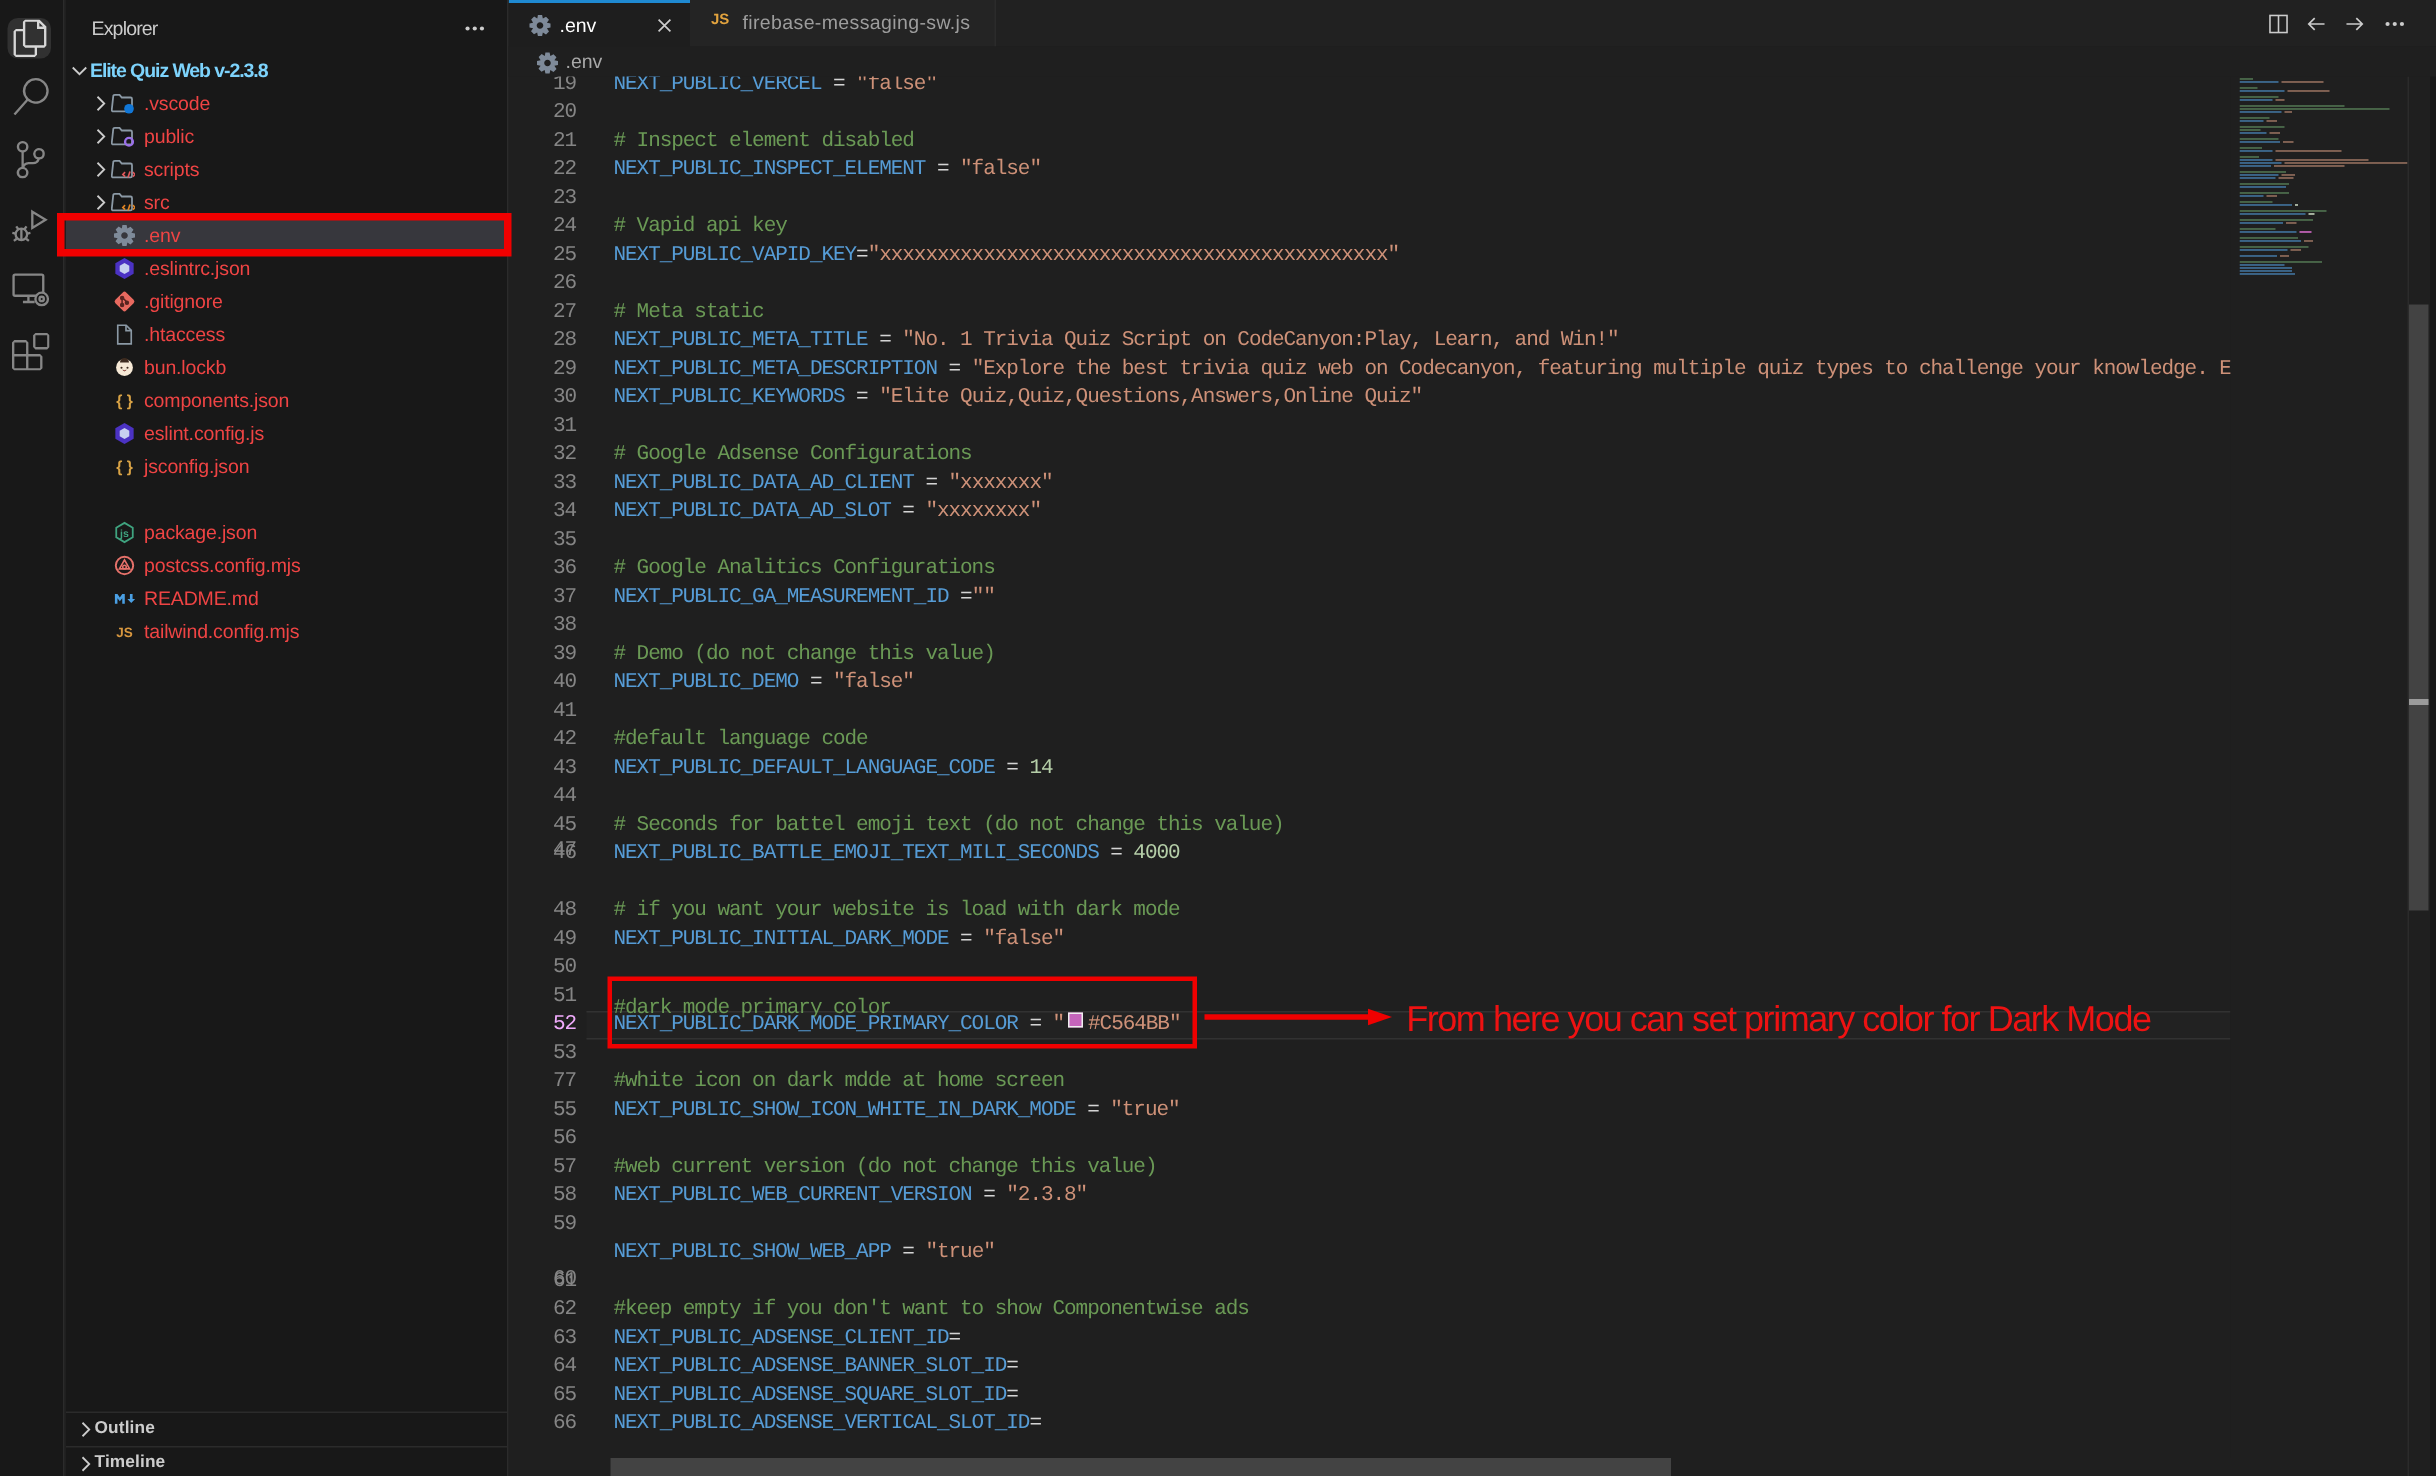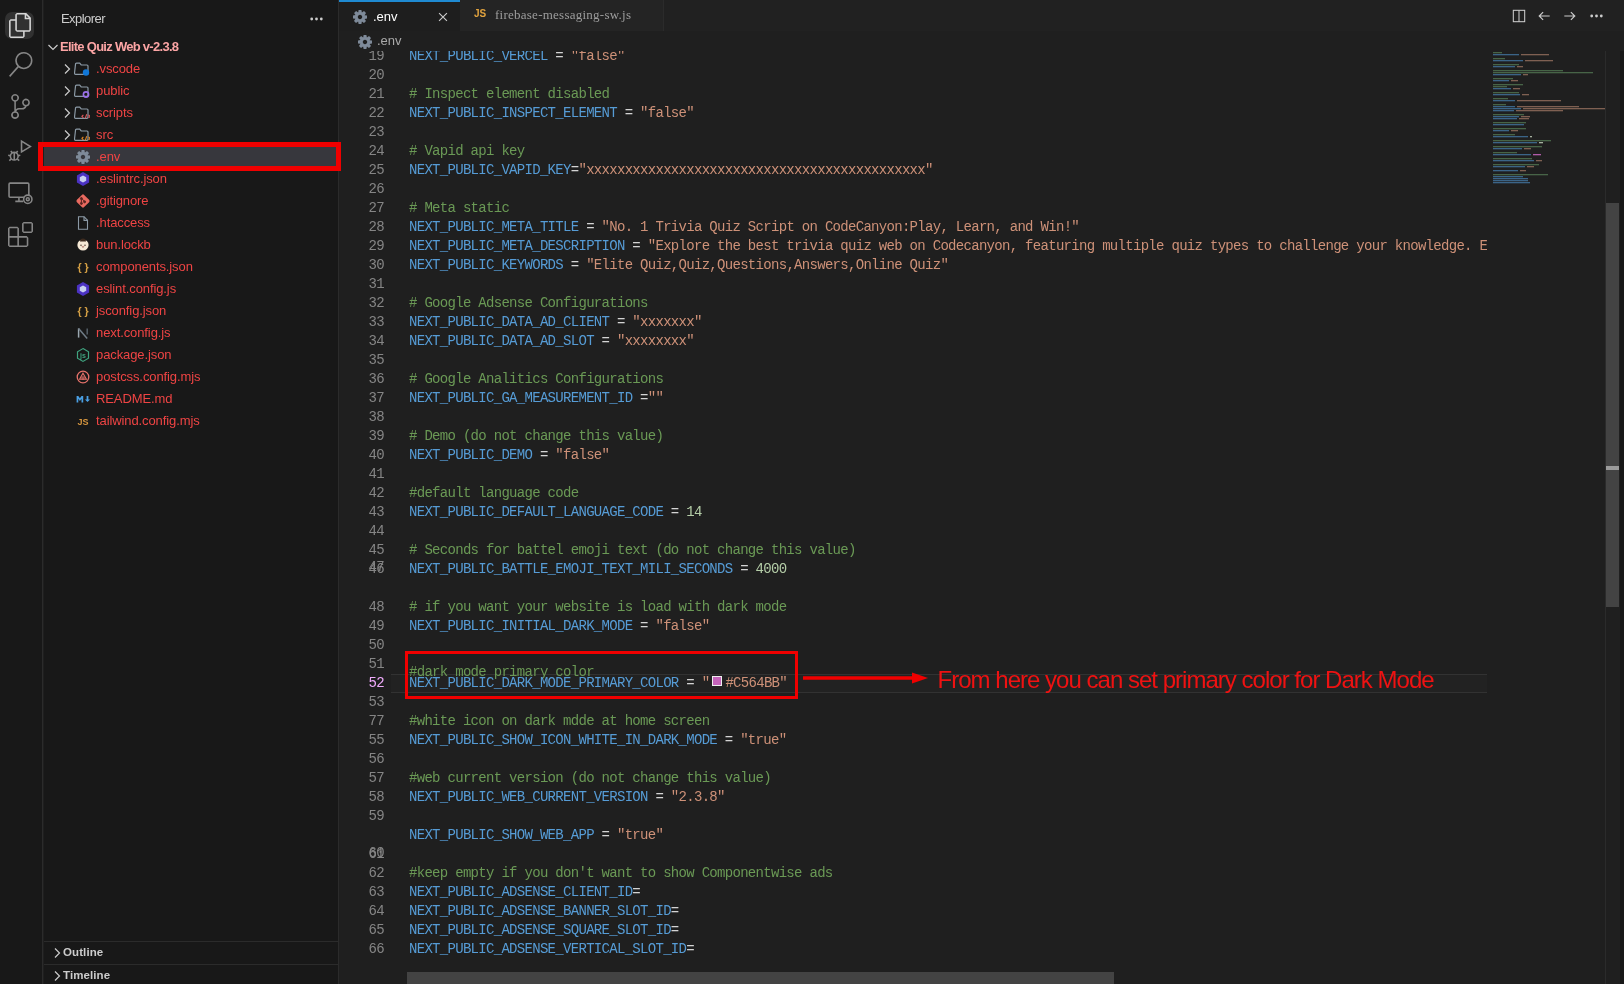--- a/index.html
+++ b/index.html
@@ -220,21 +220,21 @@
     <span class="pos" style="left:13px; top:7px"><svg class="fic" viewBox="0 0 16 16">
           <path fill="#7e8a99" fill-rule="evenodd" d="M9.4 1l.5 2.4 2.1-1.3 2 2-1.4 2.1 2.4.4v2.8l-2.4.5L14 12l-2 2-2.1-1.4-.5 2.4H6.6l-.5-2.4L4 13.9l-2-2 1.4-2.1L1 9.4V6.6l2.4-.5L2.1 4l2-2 2.1 1.4.4-2.4h2.8zM8 10.2c1.2 0 2.2-1 2.2-2.2S9.2 5.8 8 5.8 5.8 6.8 5.8 8s1 2.2 2.2 2.2z"></path>
         </svg></span>
     <span style="position:absolute; left:34px; top:7px; color:#ffffff; font-size:13px;">.env</span>
     <svg style="position:absolute; left:97px; top:8px; width:14px; height:14px;" viewBox="0 0 16 16">
         <path stroke="#cccccc" stroke-width="1.3" d="M3.5 3.5l9 9m0-9l-9 9"></path>
       </svg>
   </div>
   <div id="tab2">
     <span style="position:absolute; left:14px; top:8px; font-size:10px; font-weight:bold; color:#e2a33e; font-family:'Liberation Sans';">JS</span>
-    <span style="position:absolute; left:35px; top:7px; color:#9d9d9d; font-size:13px; letter-spacing:0.25px;font-family:Liberation Serif, serif;">firebase-messaging-sw.js</span>
+    <span style="position:absolute; left:35px; top:7px; color:#9d9d9d; font-size:13px; letter-spacing:0.25px;">firebase-messaging-sw.js</span>
   </div>
   <svg style="position:absolute; right:98px; top:9px; width:14px; height:14px;" viewBox="0 0 16 16">
       <g fill="none" stroke="#cccccc" stroke-width="1.2">
         <rect x="1.5" y="1.5" width="13" height="13"></rect>
         <path d="M8 1.5v13"></path>
       </g>
     </svg>
   <svg style="position:absolute; right:73px; top:9px; width:14px; height:14px;" viewBox="0 0 16 16">
       <g fill="none" stroke="#cccccc" stroke-width="1.3">
         <path d="M14.5 8h-12M7 3.5 L2.5 8 L7 12.5"></path>
@@ -298,21 +298,21 @@
         <circle cx="1.7" cy="7" r="1.4"></circle>
         <circle cx="6.5" cy="7" r="1.4"></circle>
         <circle cx="11.3" cy="7" r="1.4"></circle>
       </g>
     </svg>
   <div id="envrow"></div>
   <div id="rootrow">
     <span style="left:1px" class="pos"><svg class="chv" viewBox="0 0 16 16">
           <path fill="none" stroke="#cccccc" stroke-width="1.2" d="M3.5 6 L8 10.5 L12.5 6"></path>
         </svg></span>
-    <span class="lbl" style="left:16px; font-weight:bold; color:#fca5a5; letter-spacing:-0.72px;">Elite Quiz Web v-2.3.8</span>
+    <span class="lbl" style="left:16px; font-weight:bold; color:#7dd3fc; letter-spacing:-0.72px;">Elite Quiz Web v-2.3.8</span>
   </div>
 <div class="trow" style="top:58px">
       <span style="left:15px" class="pos"><svg class="chv" viewBox="0 0 16 16">
           <path fill="none" stroke="#cccccc" stroke-width="1.2" d="M6 3.5 L10.5 8 L6 12.5"></path>
         </svg></span>
       <span style="left:30px" class="pos"><svg class="fic" viewBox="0 0 16 16">
           <path fill="none" stroke="#8b99a5" stroke-width="1.2" d="M1.5 3.2 a1 1 0 0 1 1-1 h3.2 l1.5 1.8 h5.8 a1 1 0 0 1 1 1 v7.3 a1 1 0 0 1 -1 1 h-11.5 a1 1 0 0 1 -1-1 z"></path>
           <circle cx="12" cy="11.5" r="3.2" fill="#1177d7"></circle>
         </svg></span>
       <span class="lbl" style="left:52px">.vscode</span>
@@ -410,30 +410,20 @@
           <path fill="#c7d0f0" d="M8 4.4l3.2 1.8v3.6L8 11.6 4.8 9.8V6.2z"></path>
         </svg></span>
       <span class="lbl" style="left:52px">eslint.config.js</span>
     </div>
 <div class="trow" style="top:300px">
       <span style="left:31px" class="pos"><svg class="fic" viewBox="0 0 16 16">
           <text x="8" y="11.8" font-size="10.5" font-weight="bold" fill="#d8a245" text-anchor="middle" font-family="Liberation Sans">{ }</text>
         </svg></span>
       <span class="lbl" style="left:52px">jsconfig.json</span>
     </div>
-<div class="trow" style="top:322px">
-      <span style="left:31px" class="pos"><svg class="fic" viewBox="0 0 16 16">
-          <g stroke="#9aa7b0" stroke-width="1.5" fill="none">
-            <path d="M3.6 12.6V3.4"></path>
-            <path d="M3.6 3.4 l8.6 10" stroke="#707c86"></path>
-            <path d="M12.2 3.4v6.2" stroke="#566069"></path>
-          </g>
-        </svg></span>
-      <span class="lbl" style="left:52px">next.config.js</span>
-    </div>
 <div class="trow" style="top:344px">
       <span style="left:31px" class="pos"><svg class="fic" viewBox="0 0 16 16">
           <path fill="none" stroke="#3fa37f" stroke-width="1.2" d="M8 1.6l5.5 3.2v6.4L8 14.4l-5.5-3.2V4.8z"></path>
           <text x="8" y="11" font-size="7" font-weight="bold" fill="#3fa37f" text-anchor="middle" font-family="Liberation Sans">js</text>
         </svg></span>
       <span class="lbl" style="left:52px">package.json</span>
     </div>
 <div class="trow" style="top:366px">
       <span style="left:31px" class="pos"><svg class="fic" viewBox="0 0 16 16">
           <circle cx="8" cy="8" r="5.8" fill="none" stroke="#e5716a" stroke-width="1.3"></circle>

